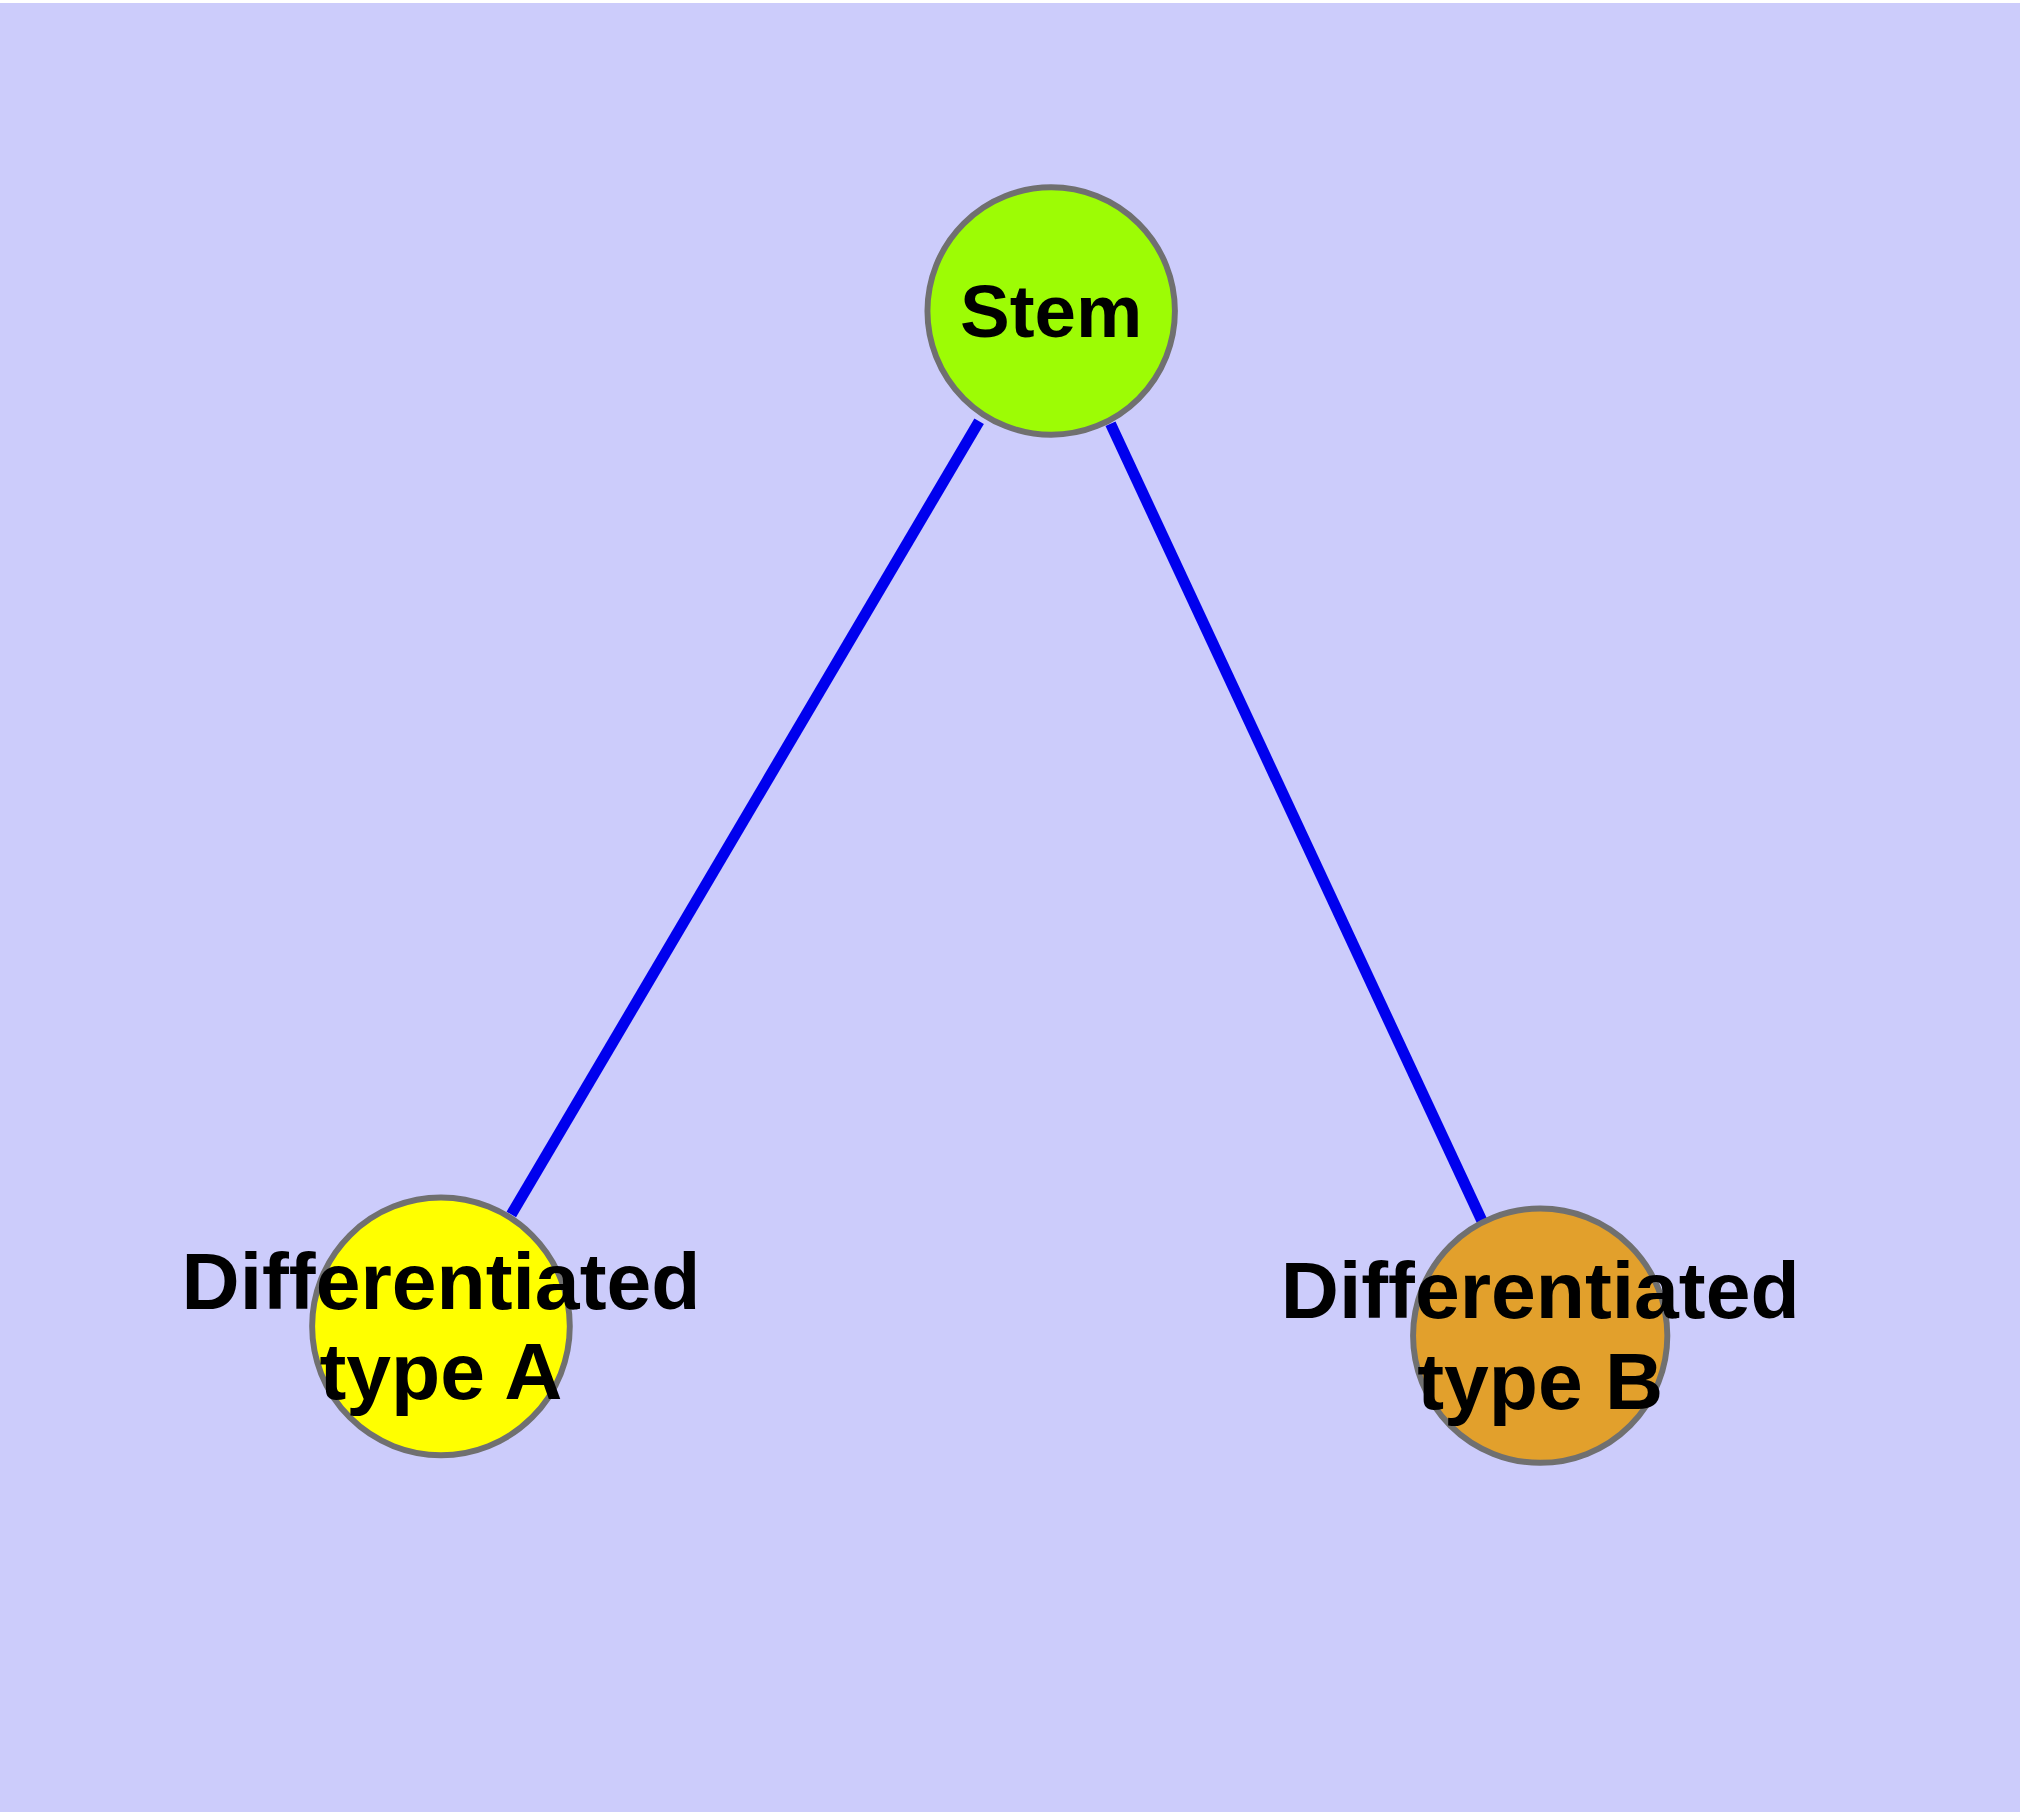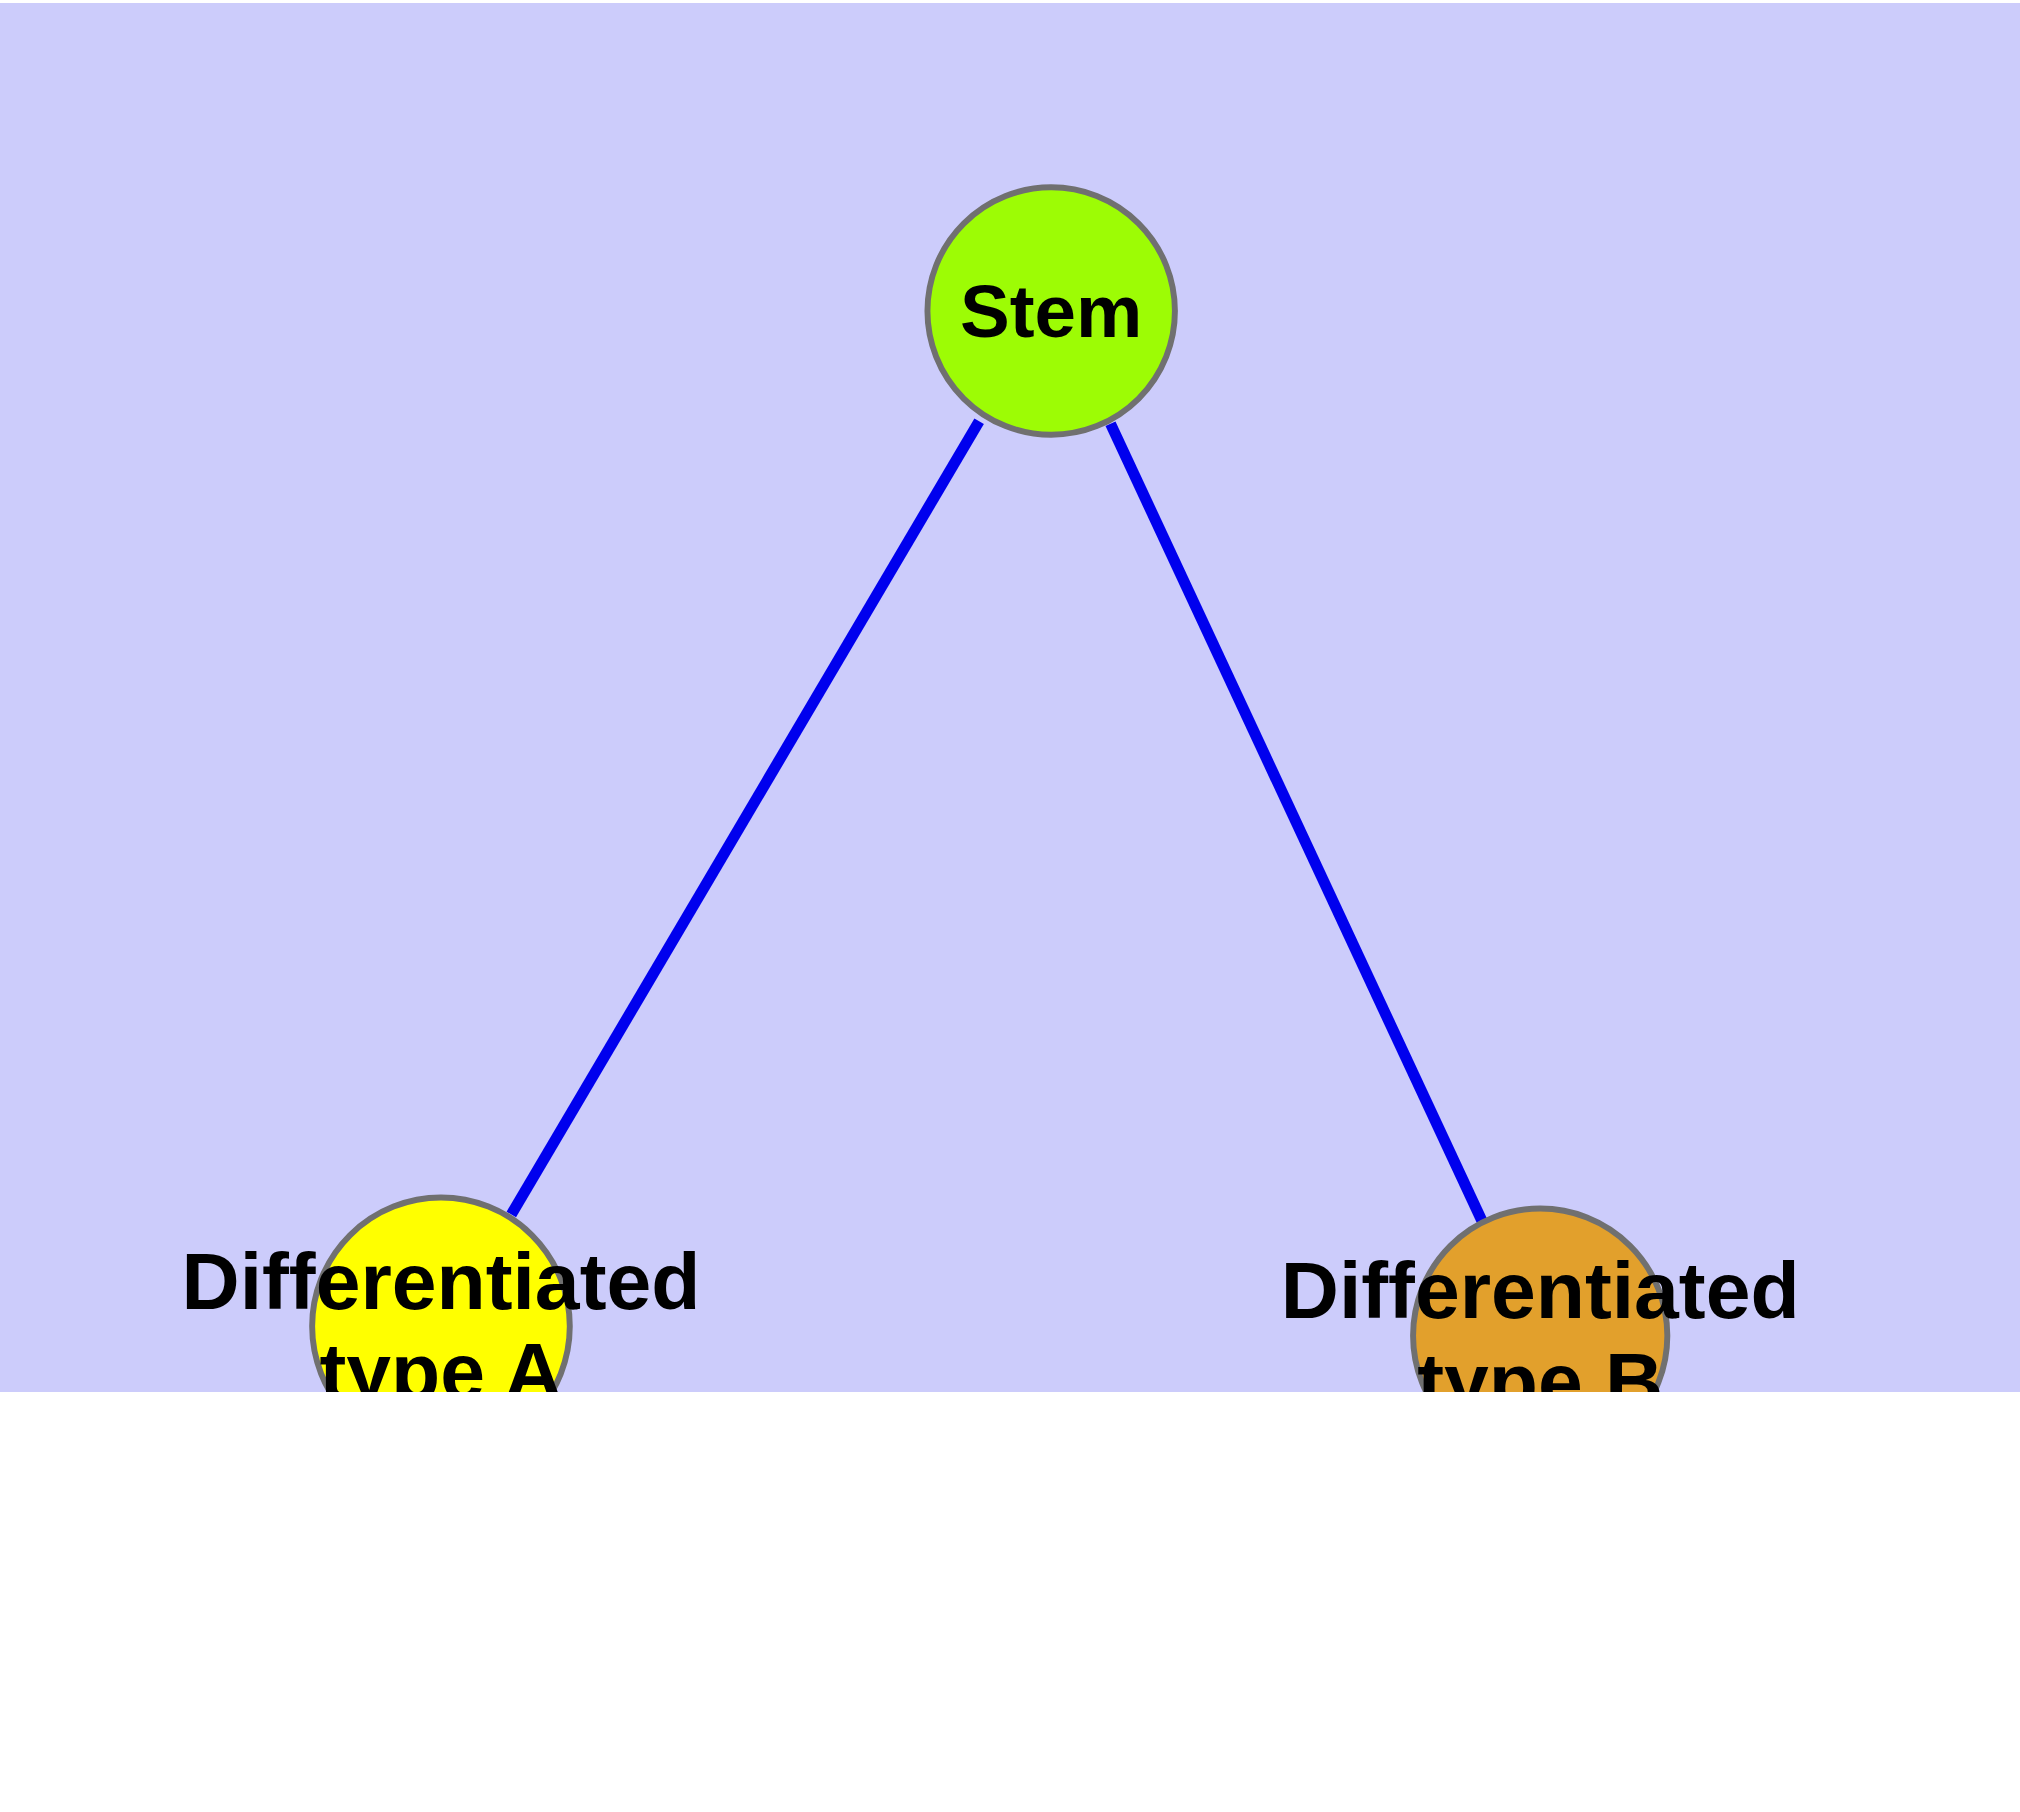--- a/index.html
+++ b/index.html
@@ -4,21 +4,21 @@
 <title>Cell Differentiation Graph</title>
 <style>
   html, body {
     margin: 0;
     padding: 0;
     background: #ffffff;
   }
   #canvas {
     position: relative;
     width: 2021px;
-    height: 1392px;
+    height: 1812px;
     background: #ffffff;
     overflow: hidden;
     font-family: "Liberation Sans", "DejaVu Sans", sans-serif;
   }
   #plot-area {
     position: absolute;
     left: 0;
     top: 3.4px;
     width: 2021px;
     height: 1809px;

